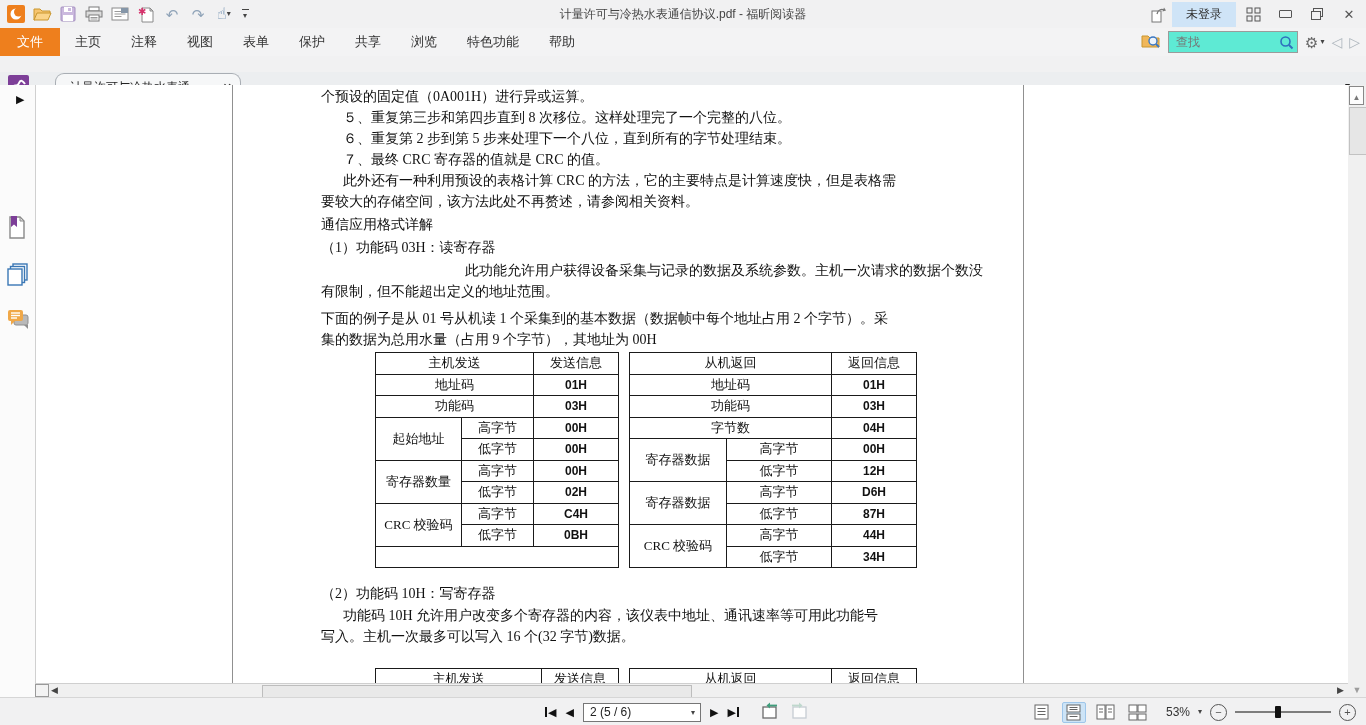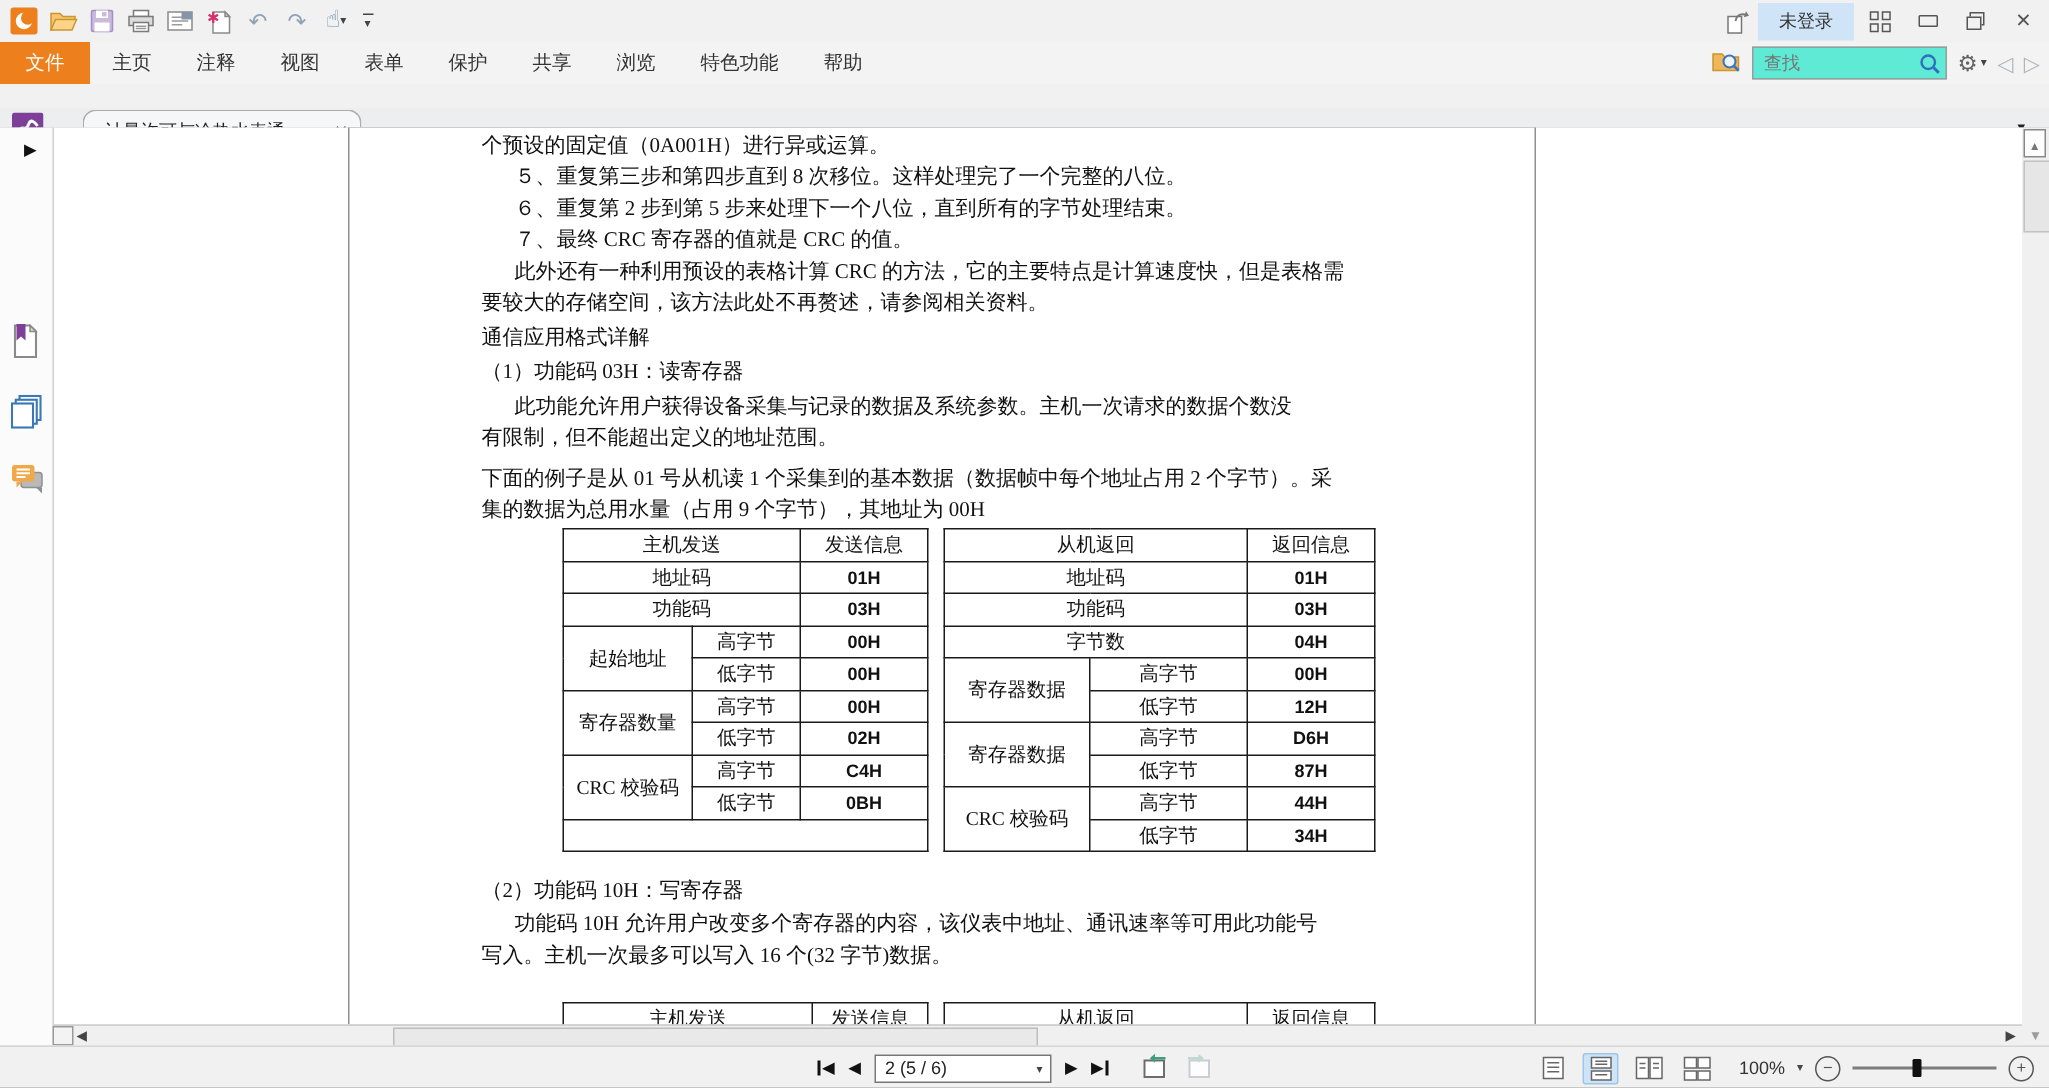--- a/index.html
+++ b/index.html
@@ -147,20 +147,21 @@
         </div>
       <div class="qbtn">
         <span class="glyph" style="color:#6b8cae;font-size:16px;">☝</span>
         <span class="caret">▾</span>
       </div>
       <div class="custbtn">
         <span class="bar"></span>
         <span class="caret">▾</span>
       </div>
     </div>
+    <div class="win-title">计量许可与冷热水表通信协议.pdf - 福昕阅读器</div>
     <div class="tb-right">
       <div class="qbtn">
         <svg width="18" height="17">
             <rect x="3" y="5" width="9" height="11" fill="#fff" stroke="#777"></rect>
             <path d="M8 8 C9 3 13 3 15 4" fill="none" stroke="#777" stroke-width="1.3"></path>
             <path d="M15 1.5 L17 4.5 L13.5 5.5 z" fill="#777"></path>
           </svg>
       </div>
       <div class="login">未登录</div>
       <div class="winbtn">
@@ -270,21 +271,21 @@
       <div class="page">
 
         <div class="dline" style="top:3px;">个预设的固定值（0A001H）进行异或运算。</div>
         <div class="dline ind" style="top:24px;">５、重复第三步和第四步直到 8 次移位。这样处理完了一个完整的八位。</div>
         <div class="dline ind" style="top:45px;">６、重复第 2 步到第 5 步来处理下一个八位，直到所有的字节处理结束。</div>
         <div class="dline ind" style="top:66px;">７、最终 CRC 寄存器的值就是 CRC 的值。</div>
         <div class="dline ind" style="top:87px;">此外还有一种利用预设的表格计算 CRC 的方法，它的主要特点是计算速度快，但是表格需</div>
         <div class="dline" style="top:108px;">要较大的存储空间，该方法此处不再赘述，请参阅相关资料。</div>
         <div class="dline bold" style="top:131px;">通信应用格式详解</div>
         <div class="dline bold" style="top:154px;">（1）功能码 03H：读寄存器</div>
-        <div class="dline ind" style="top:177px;">此功能允许用户获得设备采集与记录的数据及系统参数。主机一次请求的数据个数没</div>
+        <div class="dline ind" style="top:177px;text-align:right;">此功能允许用户获得设备采集与记录的数据及系统参数。主机一次请求的数据个数没</div>
         <div class="dline" style="top:198px;">有限制，但不能超出定义的地址范围。</div>
         <div class="dline" style="top:225px;">下面的例子是从 01 号从机读 1 个采集到的基本数据（数据帧中每个地址占用 2 个字节）。采</div>
         <div class="dline" style="top:246px;">集的数据为总用水量（占用 9 个字节），其地址为 00H</div>
 
         <table class="proto" style="left:142px;top:267px;width:243px;">
           <colgroup>
               <col style="width:86px">
               <col style="width:72px">
               <col style="width:85px">
             </colgroup>
@@ -501,21 +502,21 @@
           </svg>
       </div>
       <div class="viewbtn">
         <svg width="19" height="17">
             <rect x="1" y="1" width="8" height="7" fill="#fff" stroke="#666"></rect>
             <rect x="10" y="1" width="8" height="7" fill="#fff" stroke="#666"></rect>
             <rect x="1" y="10" width="8" height="6" fill="#fff" stroke="#666"></rect>
             <rect x="10" y="10" width="8" height="6" fill="#fff" stroke="#666"></rect>
           </svg>
       </div>
-      <span class="zoomlbl">100%</span>
+      <span class="zoomlbl">53%</span>
       <span class="caret">▾</span>
       <div class="circle">
           <span>−</span>
         </div>
       <div class="slider">
         <div class="track"></div>
         <div class="handle"></div>
       </div>
       <div class="circle">
           <span>+</span>

